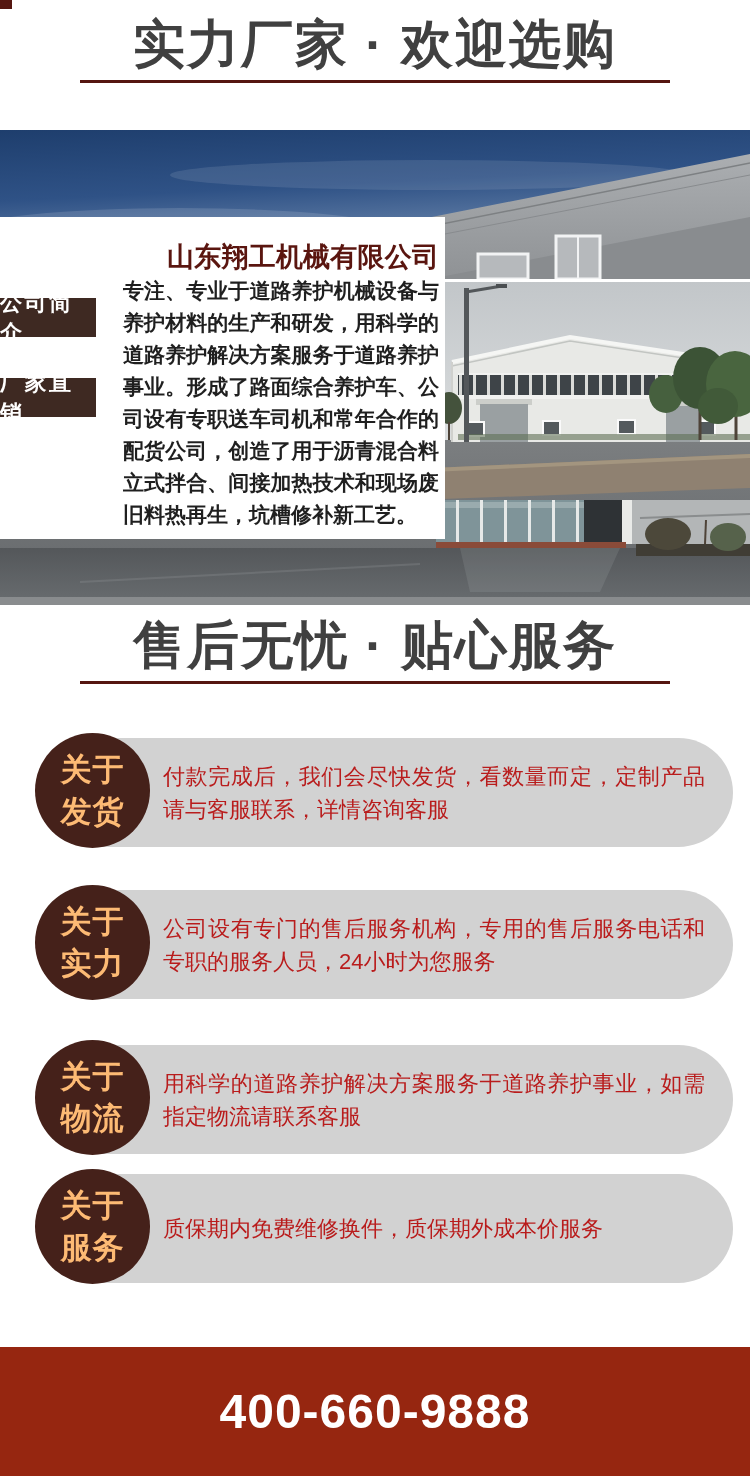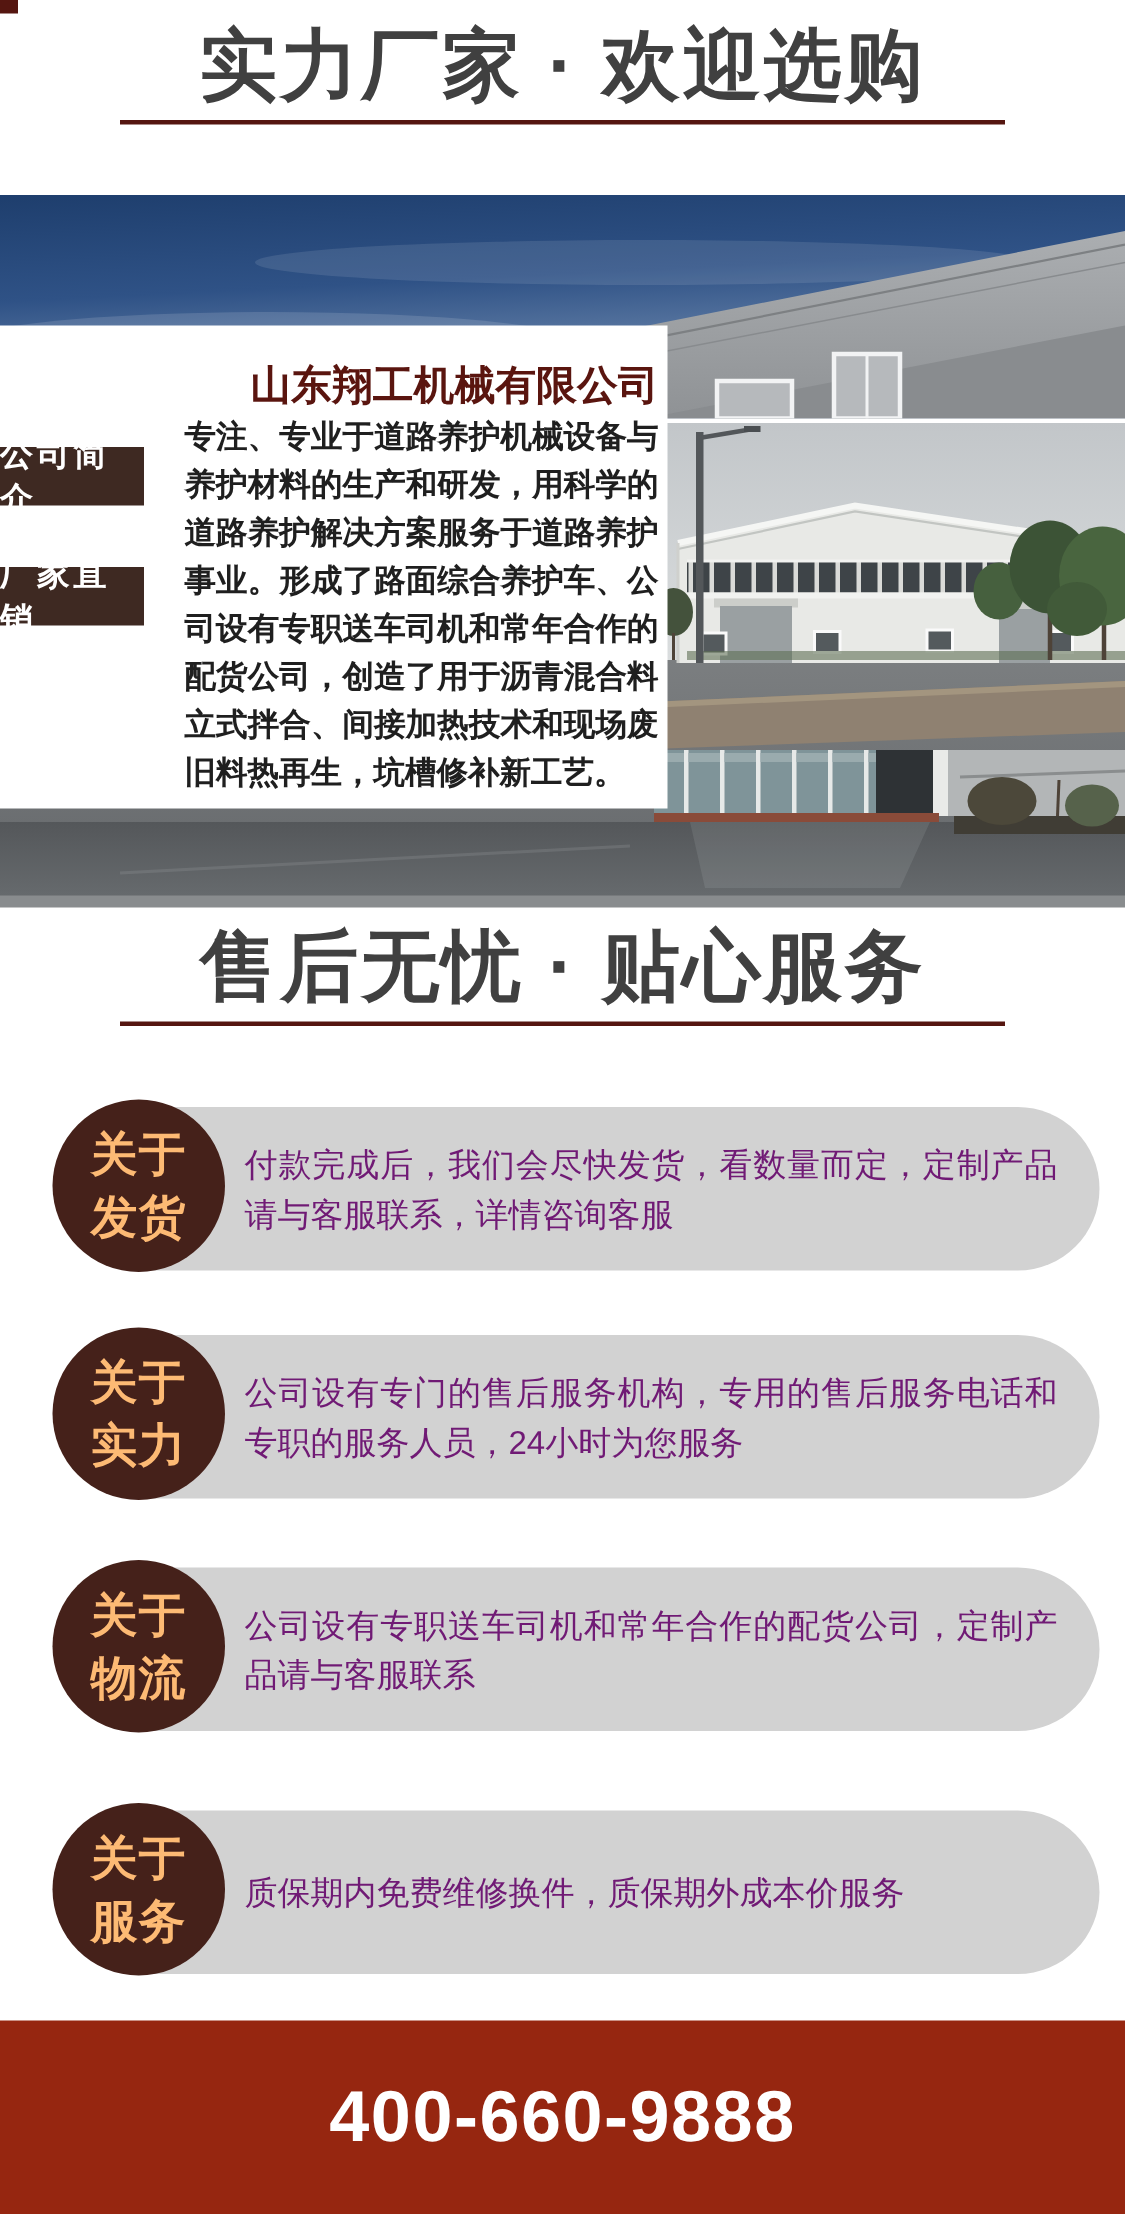--- a/index.html
+++ b/index.html
@@ -37,29 +37,29 @@
     color:#ffffff;font-size:22px;font-weight:bold;letter-spacing:2.5px;
     display:flex;align-items:center;justify-content:center;
   }
   .tag-1{top:168px;}
   .tag-2{top:248px;}
   
   .service-row{position:absolute;left:0;width:750px;height:115px;}
   .service-row-1{top:733px;}
   .service-row-2{top:885px;}
   .service-row-3{top:1040px;}
-  .service-row-4{top:1202px;}
+  .service-row-4{top:1169px;}
   .service-pill{
     position:absolute;left:45px;top:5px;width:688px;height:109px;
     background:#d2d2d2;border-radius:55px;
     display:flex;align-items:center;
     box-sizing:border-box;padding:0 28px 0 118px;
   }
   .service-text{
-    margin:0;font-size:22px;line-height:33px;color:#701a75;font-weight:500;
+    margin:0;font-size:22px;line-height:33px;color:#b91c1c;font-weight:500;
     text-align:justify;
   }
   .service-badge{
     position:absolute;left:35px;top:0;width:115px;height:115px;border-radius:50%;
     background:#45211a;color:#fdba74;
     display:flex;flex-direction:column;align-items:center;justify-content:center;
     font-size:31px;line-height:42px;font-weight:bold;letter-spacing:1px;
   }
   
   .hotline-bar{
@@ -220,21 +220,21 @@
       <p class="service-text">公司设有专门的售后服务机构，专用的售后服务电话和专职的服务人员，24小时为您服务</p>
     </div>
     <div class="service-badge">
       <span>关于</span>
       <span>实力</span>
     </div>
   </div>
 
   <div class="service-row service-row-3">
     <div class="service-pill">
-      <p class="service-text">公司设有专职送车司机和常年合作的配货公司，定制产品请与客服联系</p>
+      <p class="service-text">用科学的道路养护解决方案服务于道路养护事业，如需指定物流请联系客服</p>
     </div>
     <div class="service-badge">
       <span>关于</span>
       <span>物流</span>
     </div>
   </div>
 
   <div class="service-row service-row-4">
     <div class="service-pill">
       <p class="service-text">质保期内免费维修换件，质保期外成本价服务</p>

